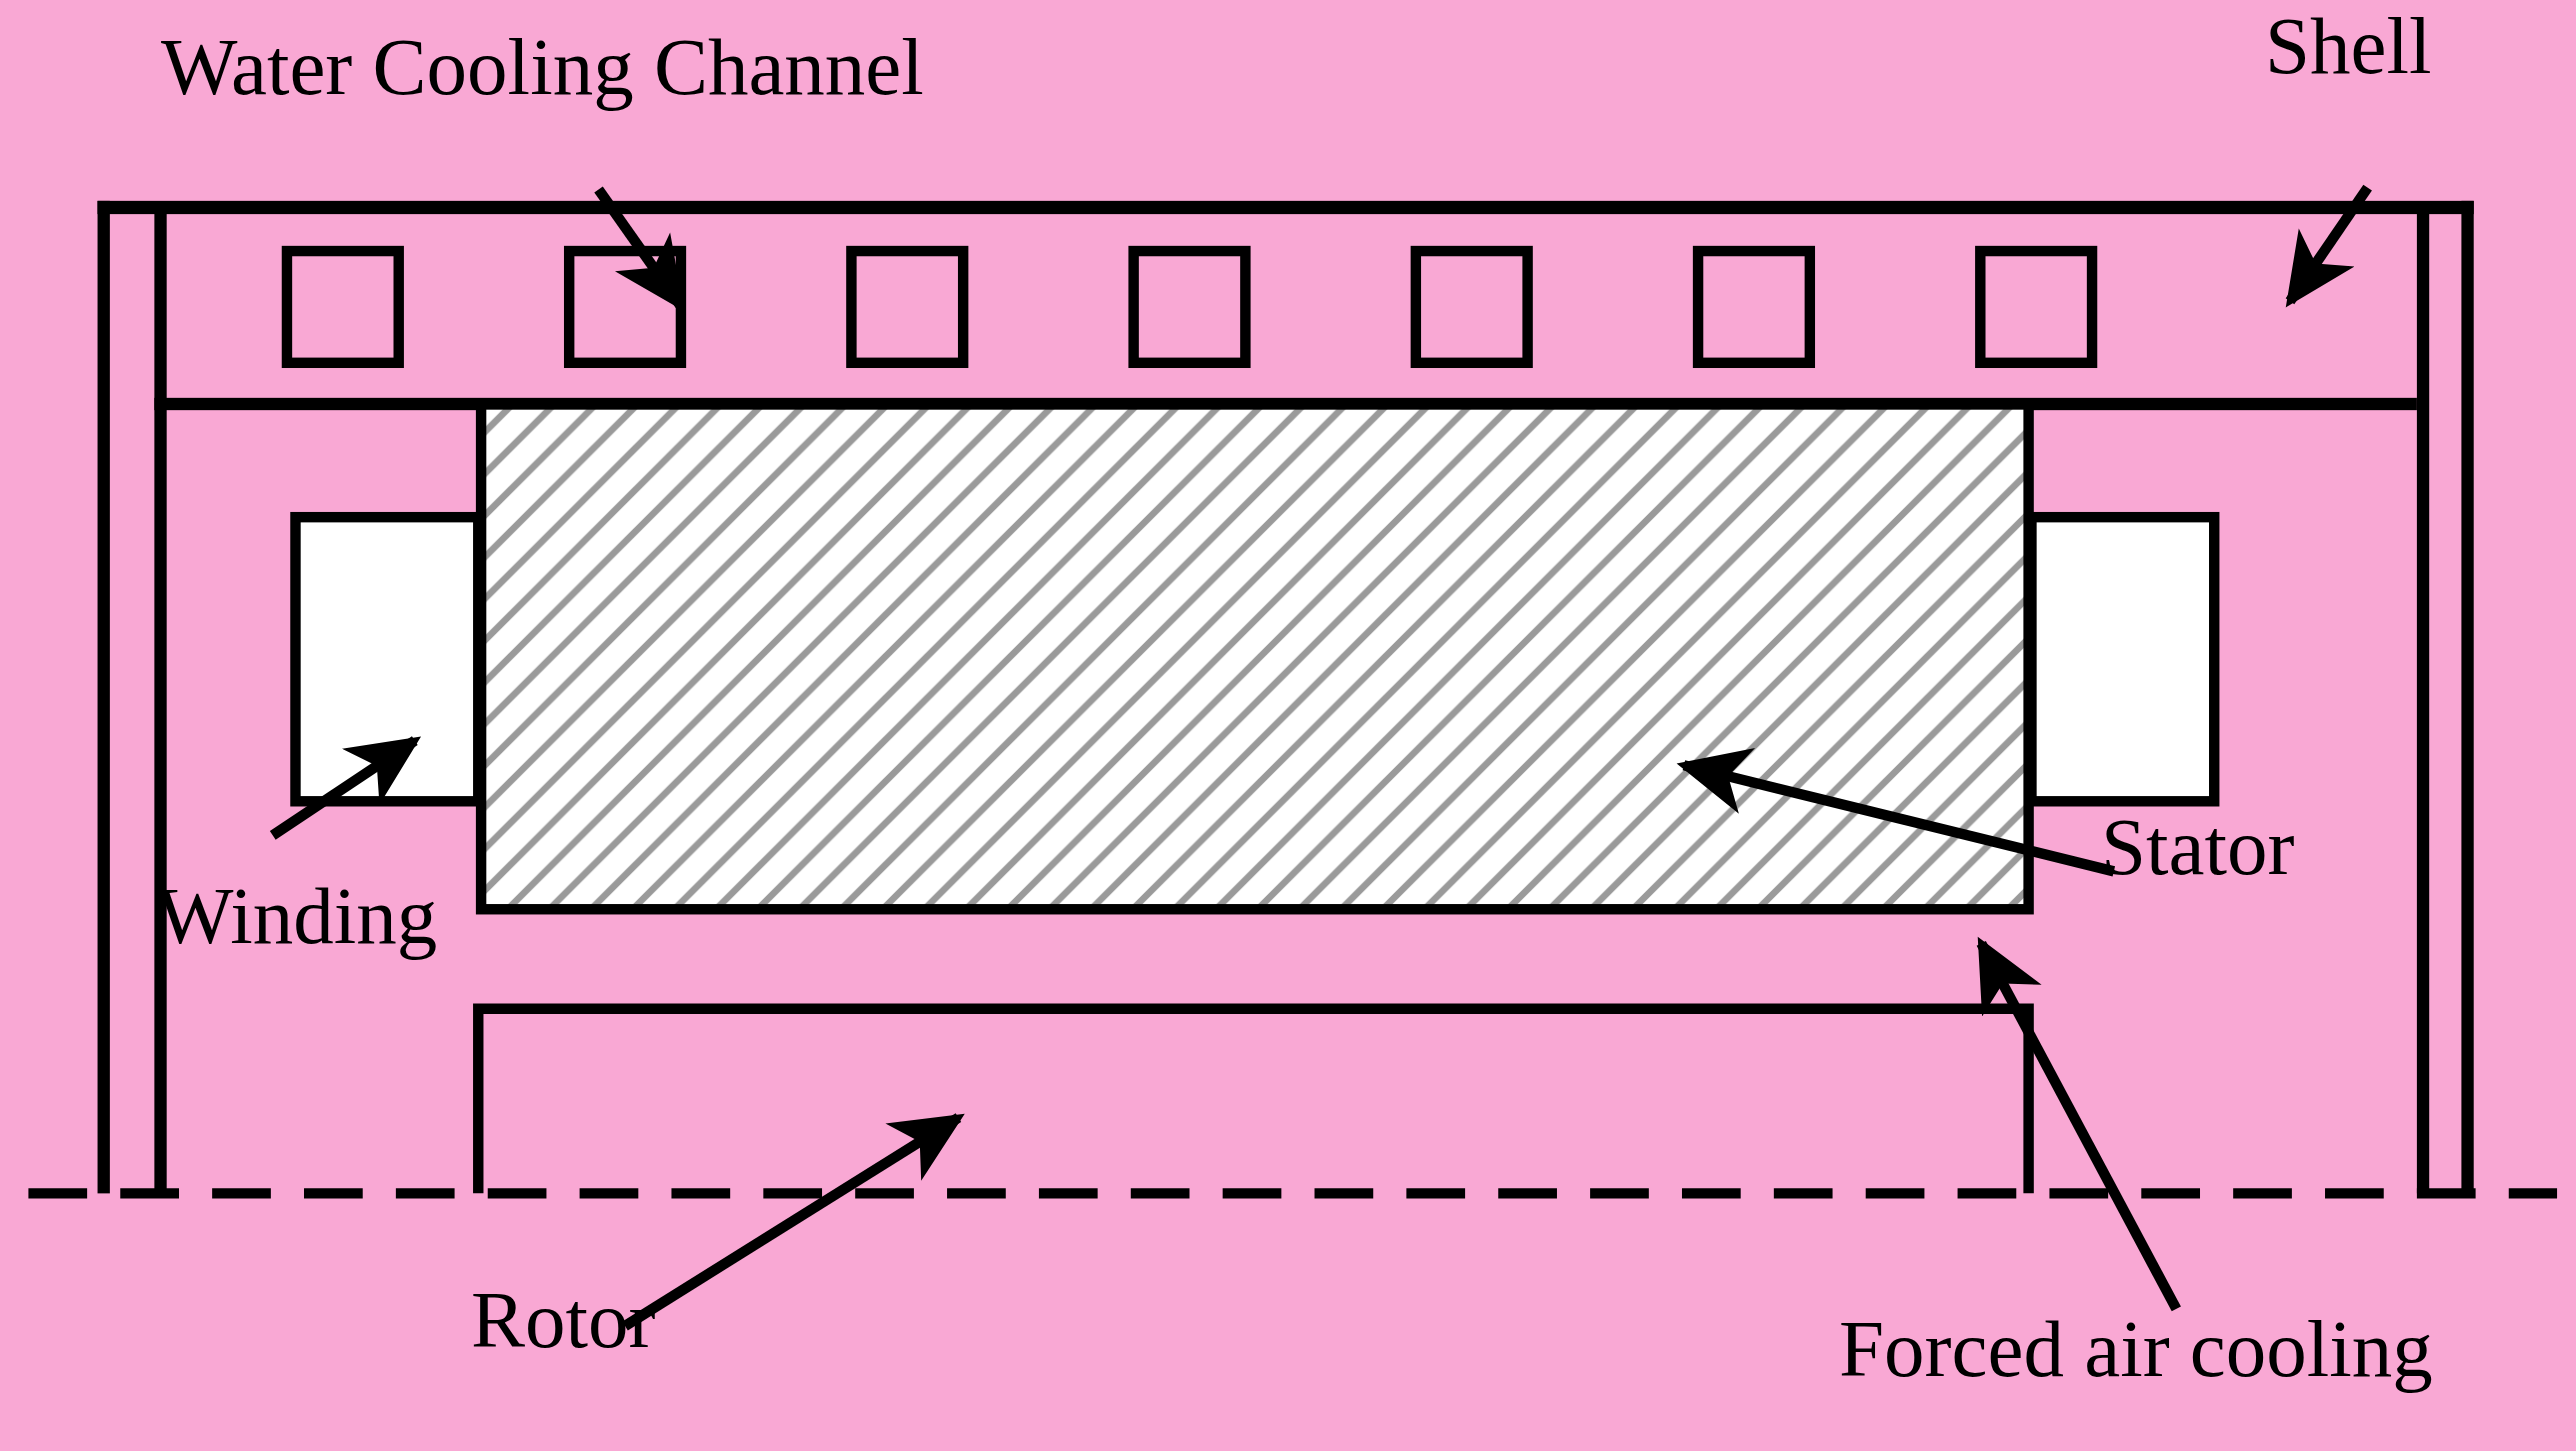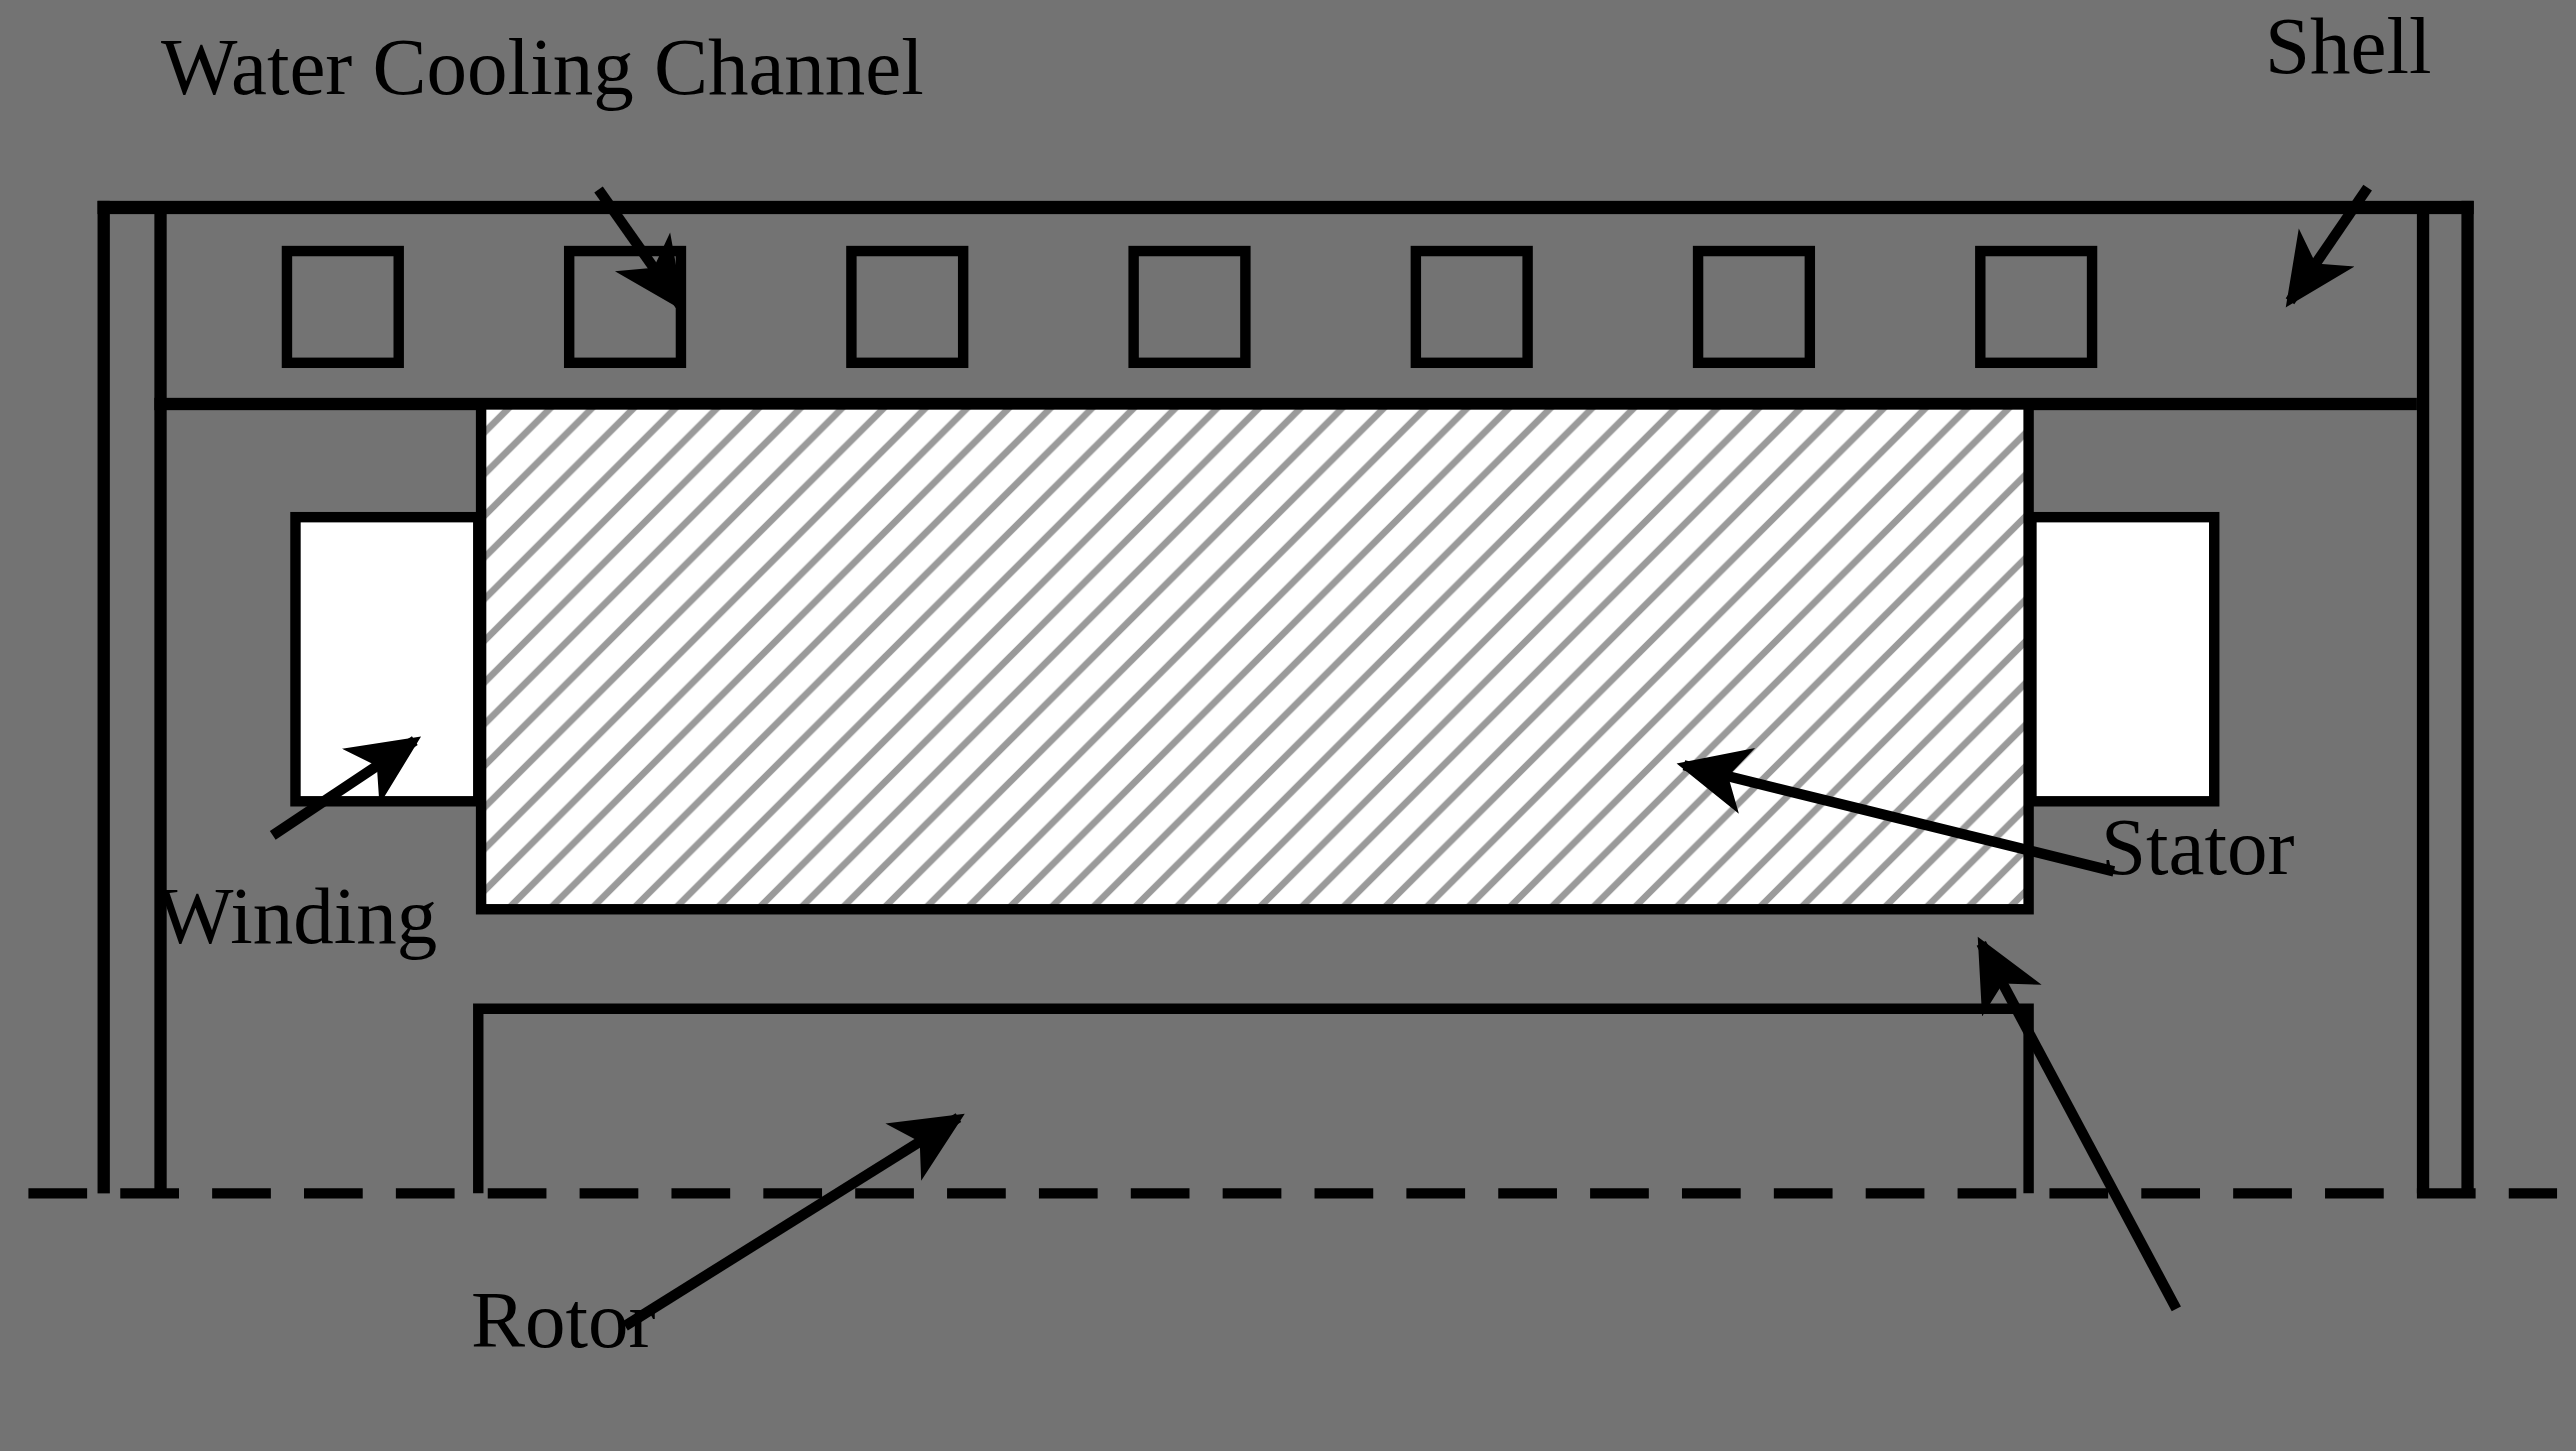--- a/index.html
+++ b/index.html
@@ -1,18 +1,18 @@
 <!DOCTYPE html>
 <html style="font-size:15px"><head>
 <meta charset="utf-8">
 <style>
   html,body{margin:0;padding:0;background:#ffffff;}
   body{width:2576px;height:1452px;overflow:hidden;
        font-family:"Liberation Serif","DejaVu Serif",serif;}
-  #stage{position:relative;width:2576px;height:1452px;background:#737373;}
+  #stage{position:relative;width:2576px;height:1452px;background:#f9a8d4;}
   svg#diagram{position:absolute;left:0;top:0;width:2576px;height:1452px;display:block;}
   .lbl{position:absolute;color:#000;white-space:nowrap;
        font-family:"Liberation Serif","DejaVu Serif",serif;
        font-size:81px;line-height:1;letter-spacing:0px;}
 </style>
 </head>
 <body>
 
 <div id="stage">
 
@@ -74,15 +74,16 @@
   <div class="lbl" style="left:161px;top:26.5px;">Water Cooling Channel</div>
 
   <div class="lbl" style="left:2265px;top:5.7px;">Shell</div>
 
   <div class="lbl" style="left:2101px;top:807px;">Stator</div>
 
   <div class="lbl" style="left:157px;top:876px;">Winding</div>
 
   <div class="lbl" style="left:471px;top:1280px;">Rotor</div>
 
+  <div class="lbl" style="left:1839px;top:1309px;">Forced air cooling</div>
 
 </div>
 
 
 </body></html>

